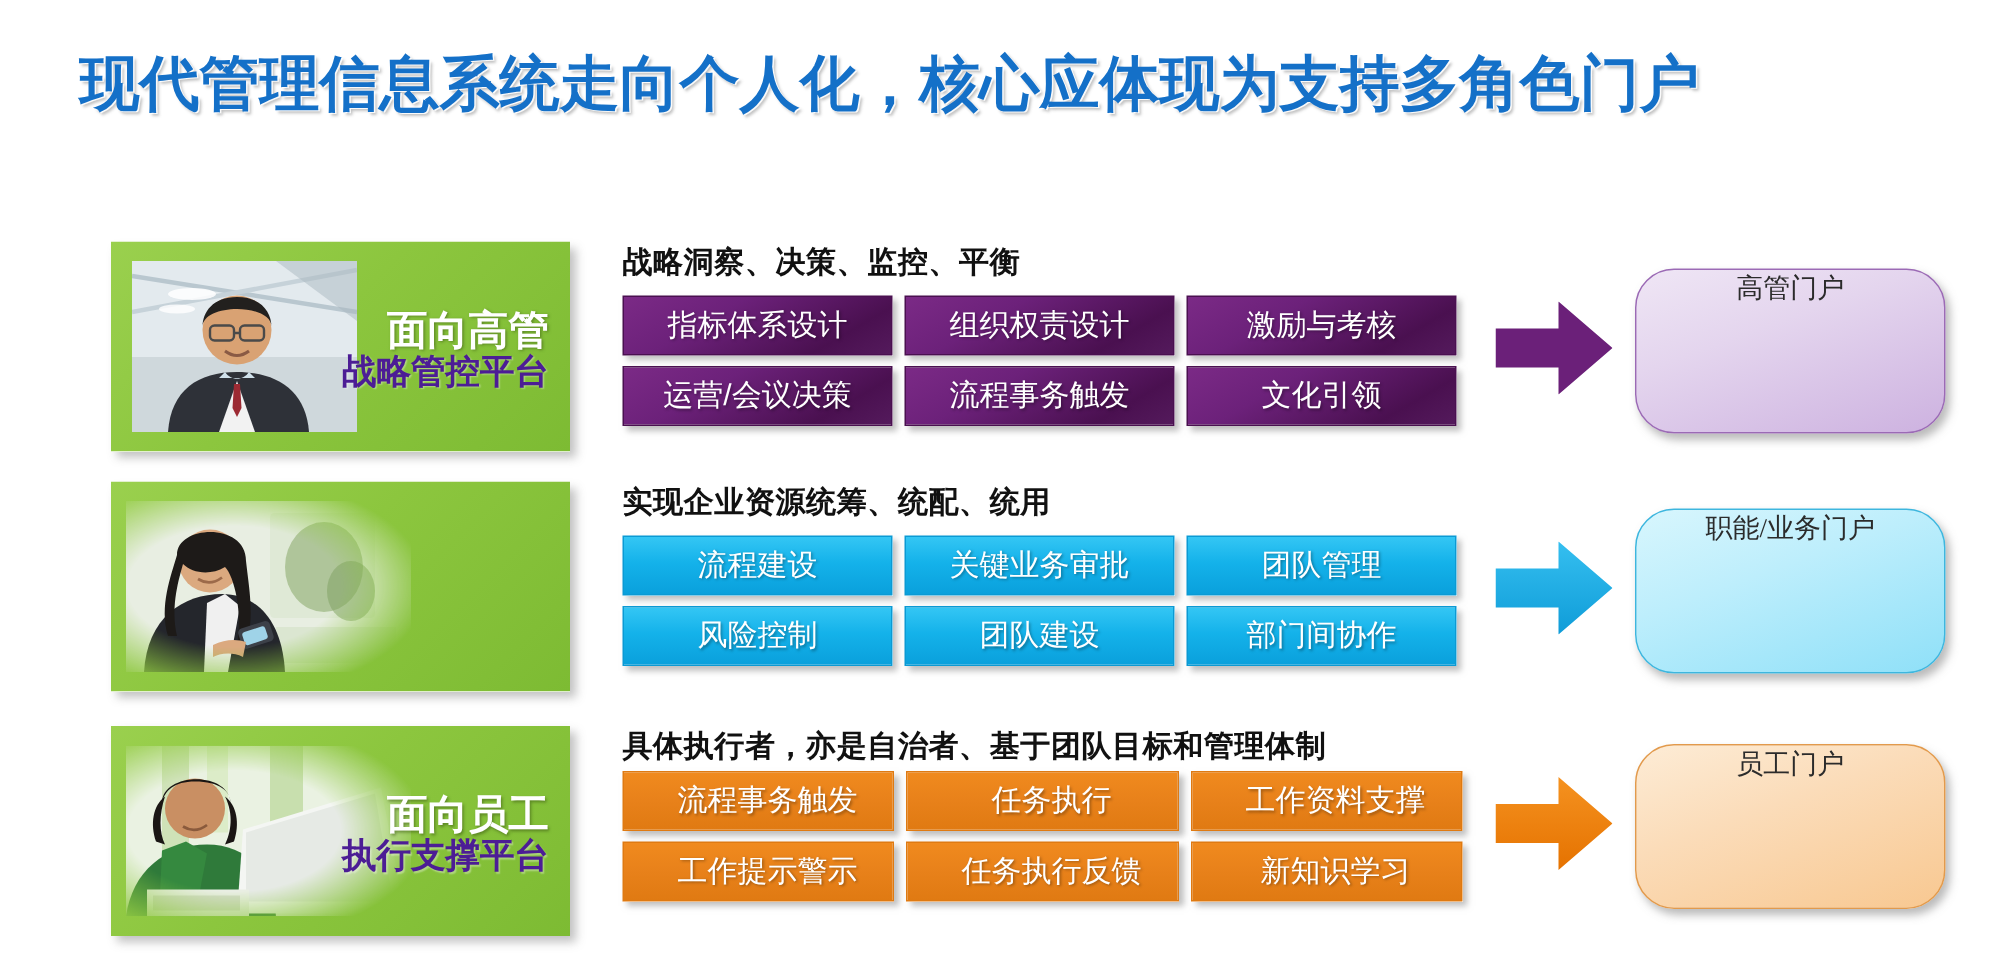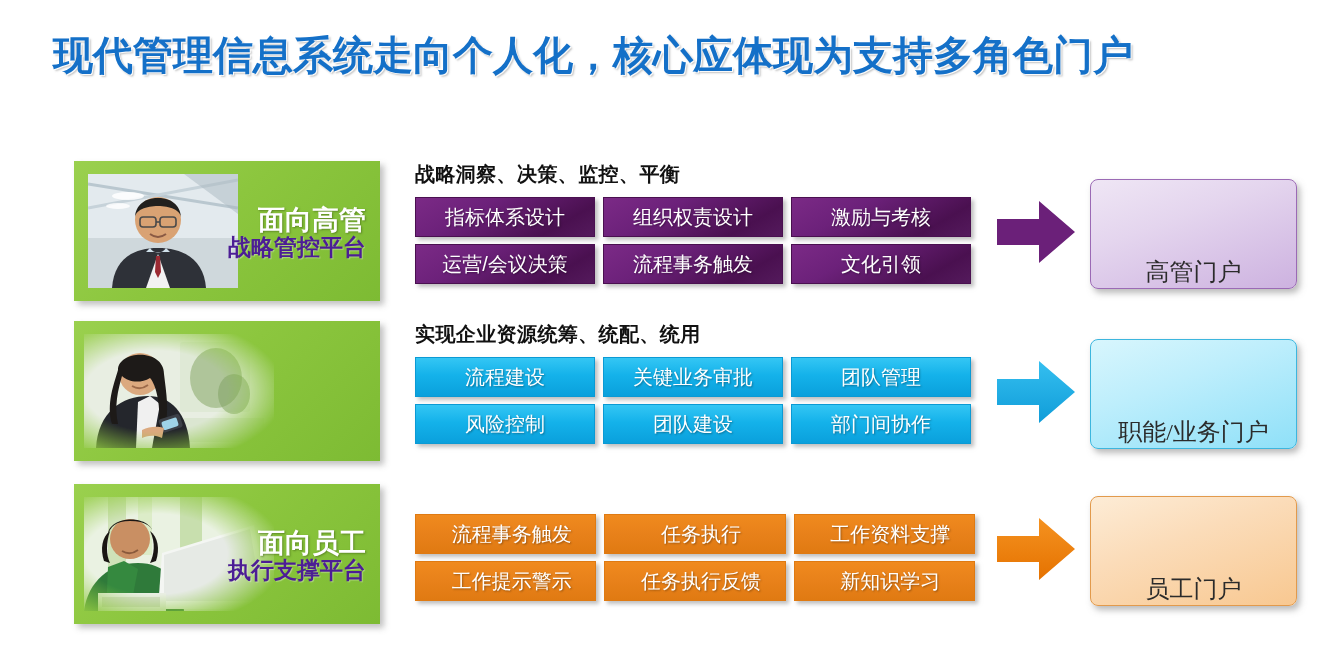--- a/index.html
+++ b/index.html
@@ -103,24 +103,24 @@
   }
 
   
   .arrow{position:absolute;top:44px;left:997px;width:78px;height:62px;}
   .arrow svg{display:block;width:100%;height:100%;}
 
   
   .portal{
     position:absolute;left:1090px;top:22px;
     width:205px;height:108px;
-    border-radius:8px;
-    display:flex;align-items:flex-end;justify-content:center;
+    border-radius:26px;
+    display:flex;align-items:flex-start;justify-content:center;
     font-family:"Liberation Serif","DejaVu Serif",serif;
-    font-size:24px;color:#2b2b2b;
+    font-size:18px;color:#2b2b2b;
     box-shadow:3px 4px 6px rgba(120,120,120,.5);
     white-space:nowrap;
   }
   .portal-purple{
     background:linear-gradient(160deg,#efe6f5 0%,#e4d5ee 38%,#cdb2e0 100%);
     border:1.5px solid #9b6ab5;
   }
   .portal-cyan{
     background:linear-gradient(160deg,#d8f6fd 0%,#bdeefc 40%,#8fe0f8 100%);
     border:1.5px solid #3db6de;
@@ -274,20 +274,21 @@
           <rect x="18" y="100" width="58" height="10" fill="#d4dcc9"></rect>
         </svg>
       </div>
       <div class="persona-text">
         <div class="persona-main">面向员工</div>
         <div class="persona-sub">执行支撑平台</div>
       </div>
     </div>
 
     <div class="mid theme-orange">
+      <div class="mid-heading">具体执行者，亦是自治者、基于团队目标和管理体制</div>
       <div class="chip-grid" style="top:34px;">
         <div class="chip-row">
           <div class="chip w1">流程事务触发</div>
           <div class="chip w2">任务执行</div>
           <div class="chip w3">工作资料支撑</div>
         </div>
         <div class="chip-row">
           <div class="chip w1">工作提示警示</div>
           <div class="chip w2">任务执行反馈</div>
           <div class="chip w3">新知识学习</div>

